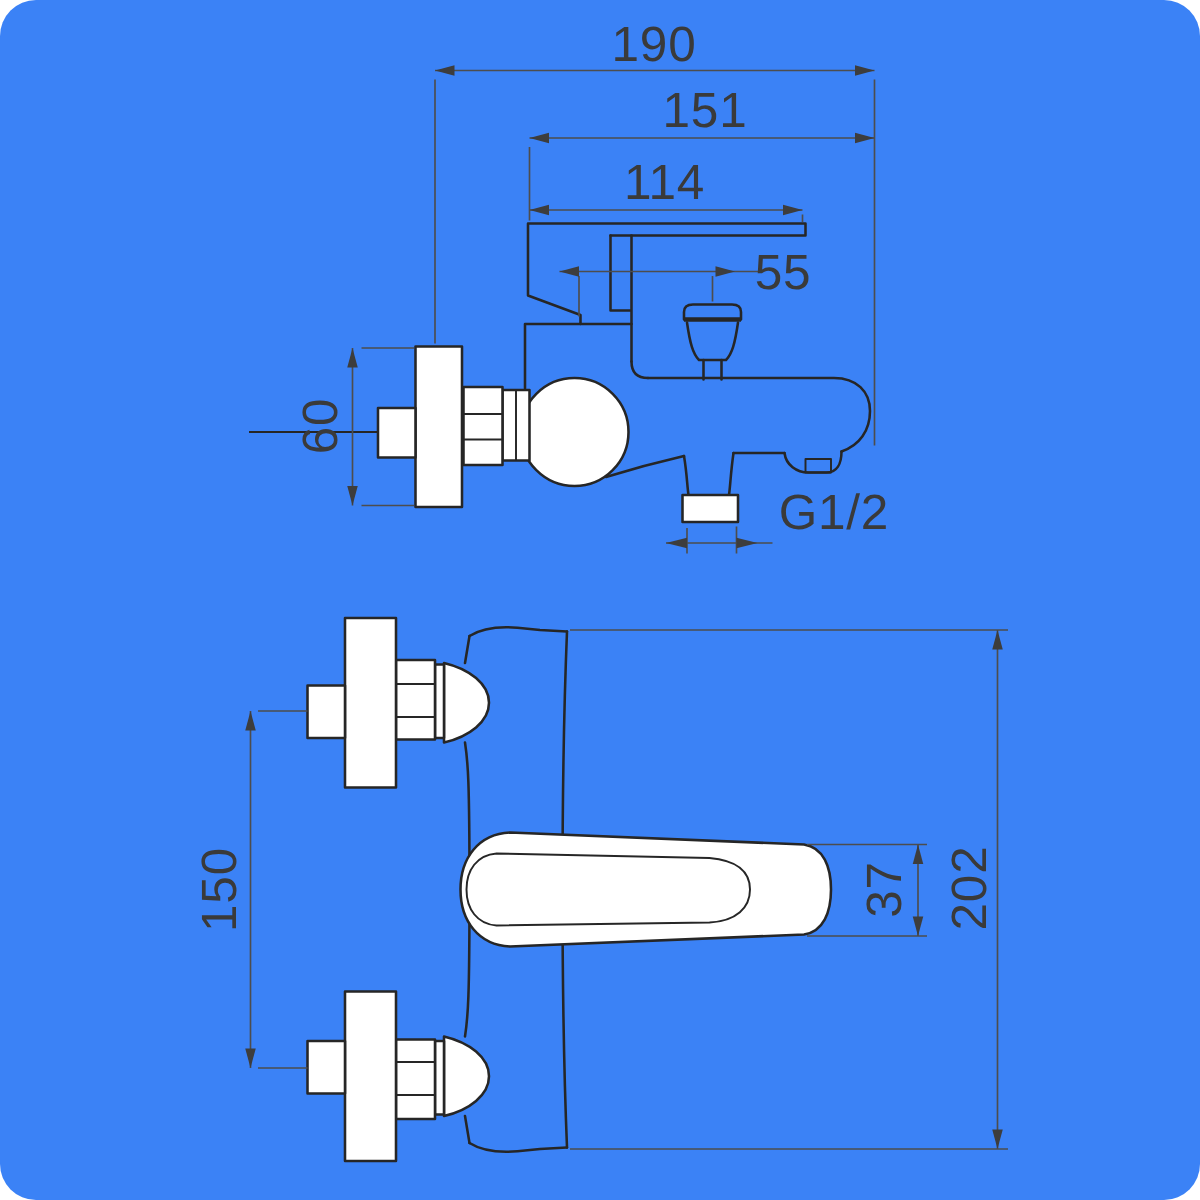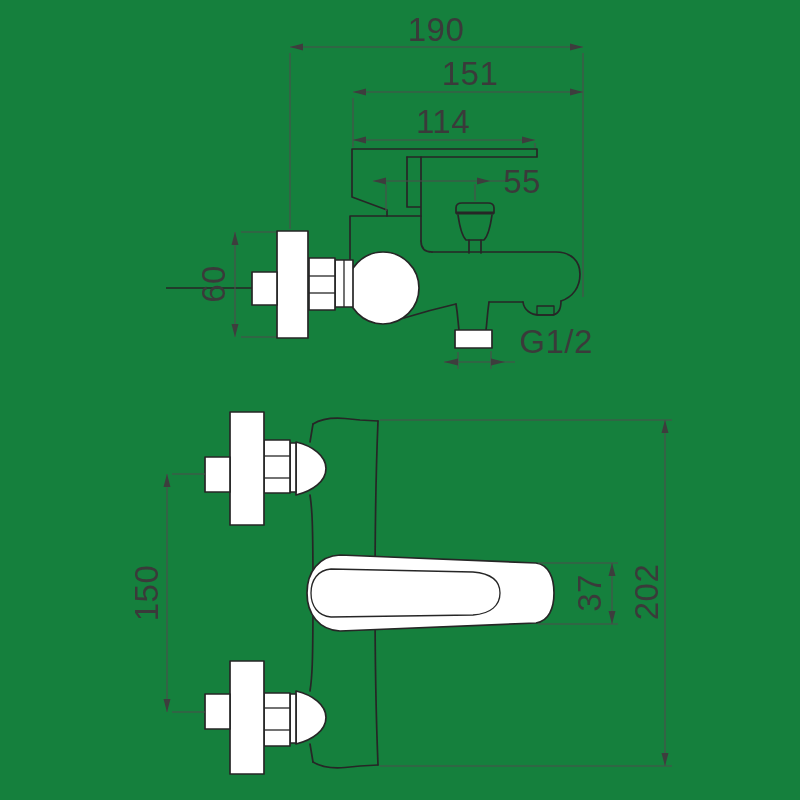--- a/index.html
+++ b/index.html
@@ -1,16 +1,16 @@
 <!DOCTYPE html>
 <html><head>
 <meta charset="utf-8">
 <style>
   html,body{margin:0;padding:0;background:#ffffff;}
-  .stage{width:800px;height:800px;position:relative;background:#15803d;overflow:hidden;}
+  .stage{width:800px;height:800px;position:relative;background:#3b82f6;overflow:hidden;border-radius:24px;}
   svg{display:block;}
   text{font-family:"Liberation Sans",sans-serif;font-size:33px;fill:#3a3a3a;text-anchor:middle;dominant-baseline:central;letter-spacing:0.5px;}
   .obj{fill:none;stroke:#262626;stroke-width:1.7;stroke-linejoin:round;stroke-linecap:round;}
   .objf{fill:#ffffff;stroke:#262626;stroke-width:1.7;stroke-linejoin:round;}
   .thin{fill:none;stroke:#262626;stroke-width:1.3;stroke-linejoin:round;}
   .dim{stroke:#4d4d4d;stroke-width:1.1;fill:none;}
   .arr{fill:#3d3d3d;stroke:none;}
   .band{stroke:#262626;stroke-width:3;fill:none;}
 </style>
 </head>

